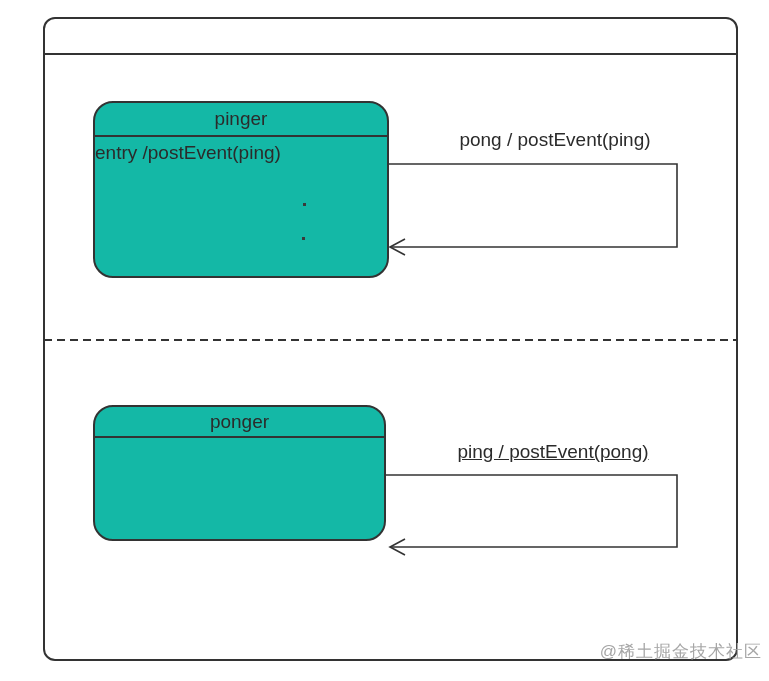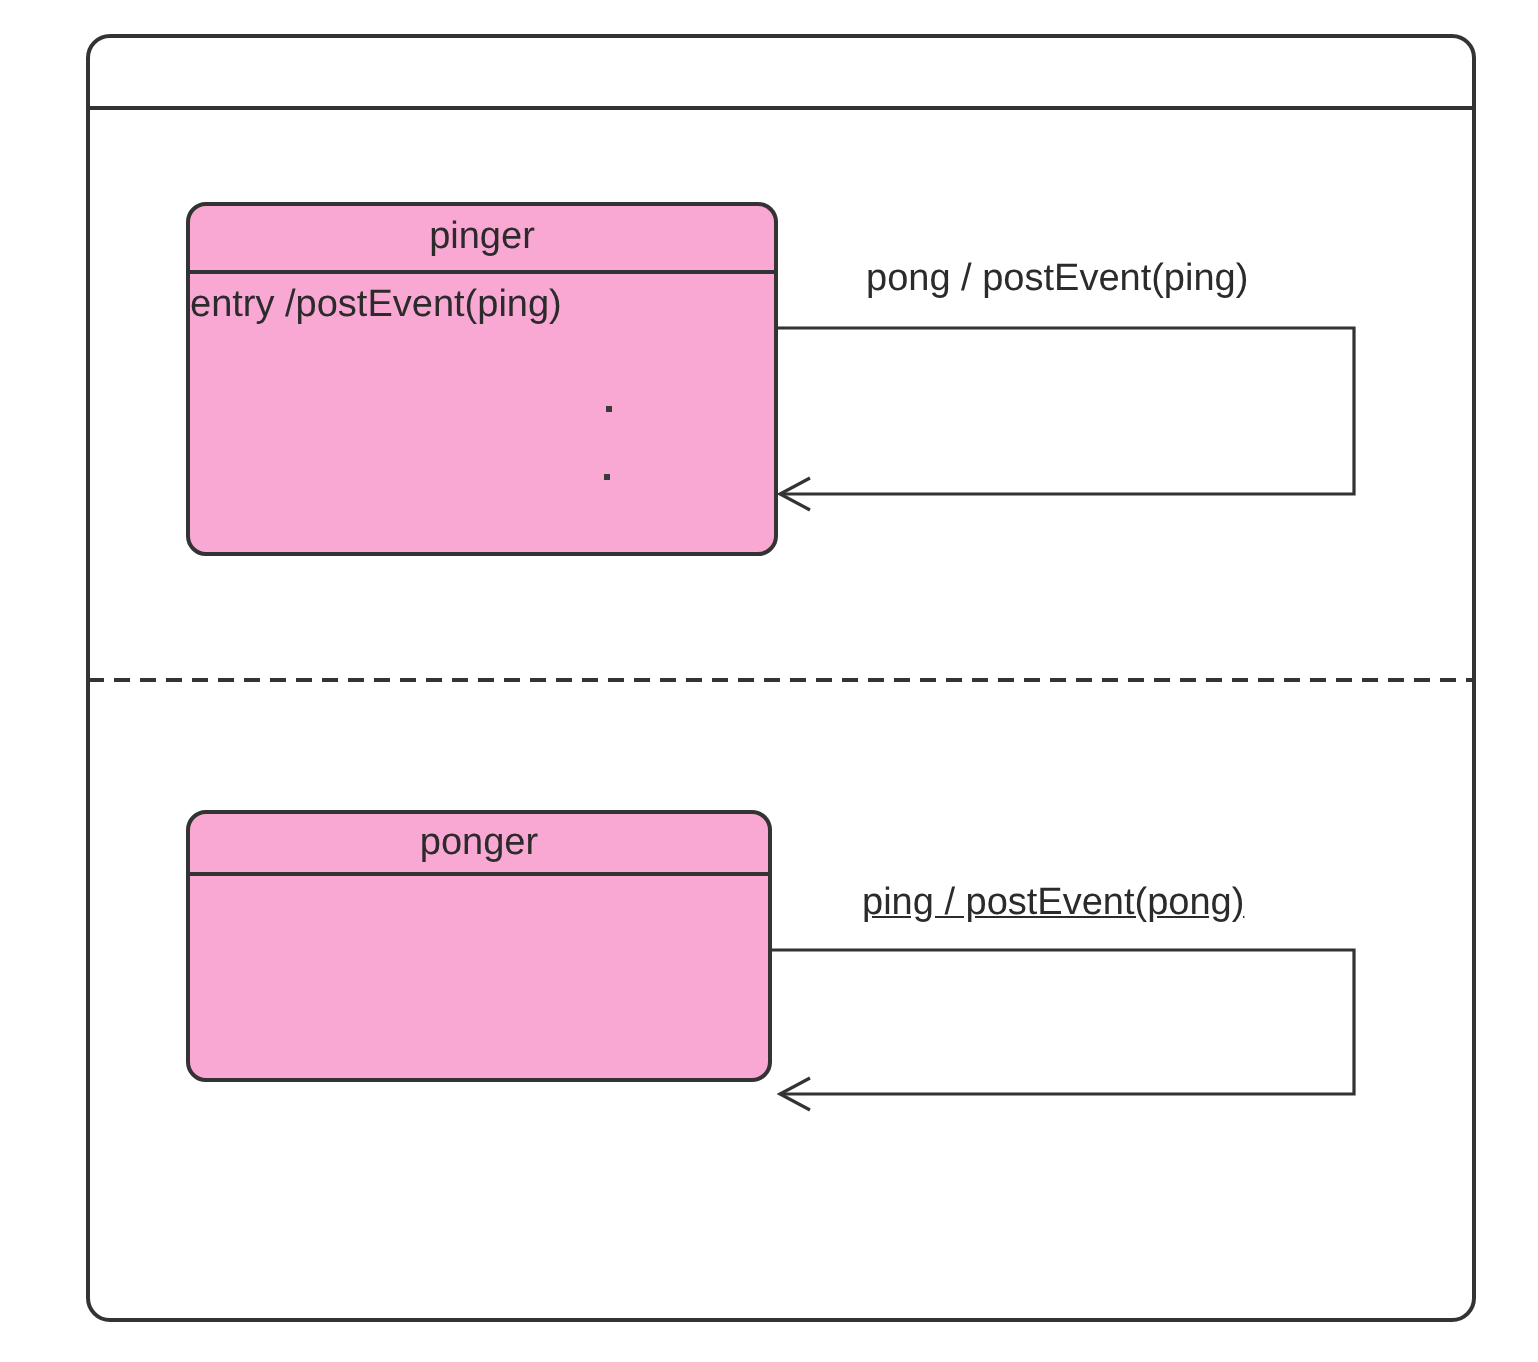--- a/index.html
+++ b/index.html
@@ -43,23 +43,23 @@
     left: 0;
     top: 0;
     width: 769px;
     height: 681px;
     pointer-events: none;
   }
   
   .state {
     position: absolute;
     border: 2px solid #333333;
-    border-radius: 10px;
+    border-radius: 20px;
     box-sizing: border-box;
-    background: #f9a8d4;
+    background: #14b8a6;
   }
   .state-pinger { left: 93px; top: 101px; width: 296px; height: 177px; }
   .state-ponger { left: 93px; top: 405px; width: 293px; height: 136px; }
   .state-title {
     width: 100%;
     border-bottom: 2px solid #333333;
     box-sizing: border-box;
     text-align: center;
     font-size: 19px;
     line-height: 32px;
@@ -79,21 +79,21 @@
     width: 3px;
     height: 3px;
     background: #3a3a3a;
   }
   .dot-1 { left: 303px; top: 203px; }
   .dot-2 { left: 302px; top: 237px; }
   
   .transition-label {
     position: absolute;
     width: 244px;
-    text-align: left;
+    text-align: center;
     font-size: 19px;
     color: #2b2b2b;
     white-space: nowrap;
   }
   .label-pong { left: 433px; top: 129px; }
   .label-ping { left: 431px; top: 441px; text-decoration: underline; }
   
   .watermark {
     position: absolute;
     right: 7px;
@@ -131,14 +131,15 @@
   <div class="dot dot-2"></div>
 
   <div class="state state-ponger">
     <div class="state-title">ponger</div>
     <div class="state-body"></div>
   </div>
 
   <div class="transition-label label-pong">pong / postEvent(ping)</div>
   <div class="transition-label label-ping">ping / postEvent(pong)</div>
 
+  <div class="watermark">@稀土掘金技术社区</div>
 
 </div>
 
 </body></html>

